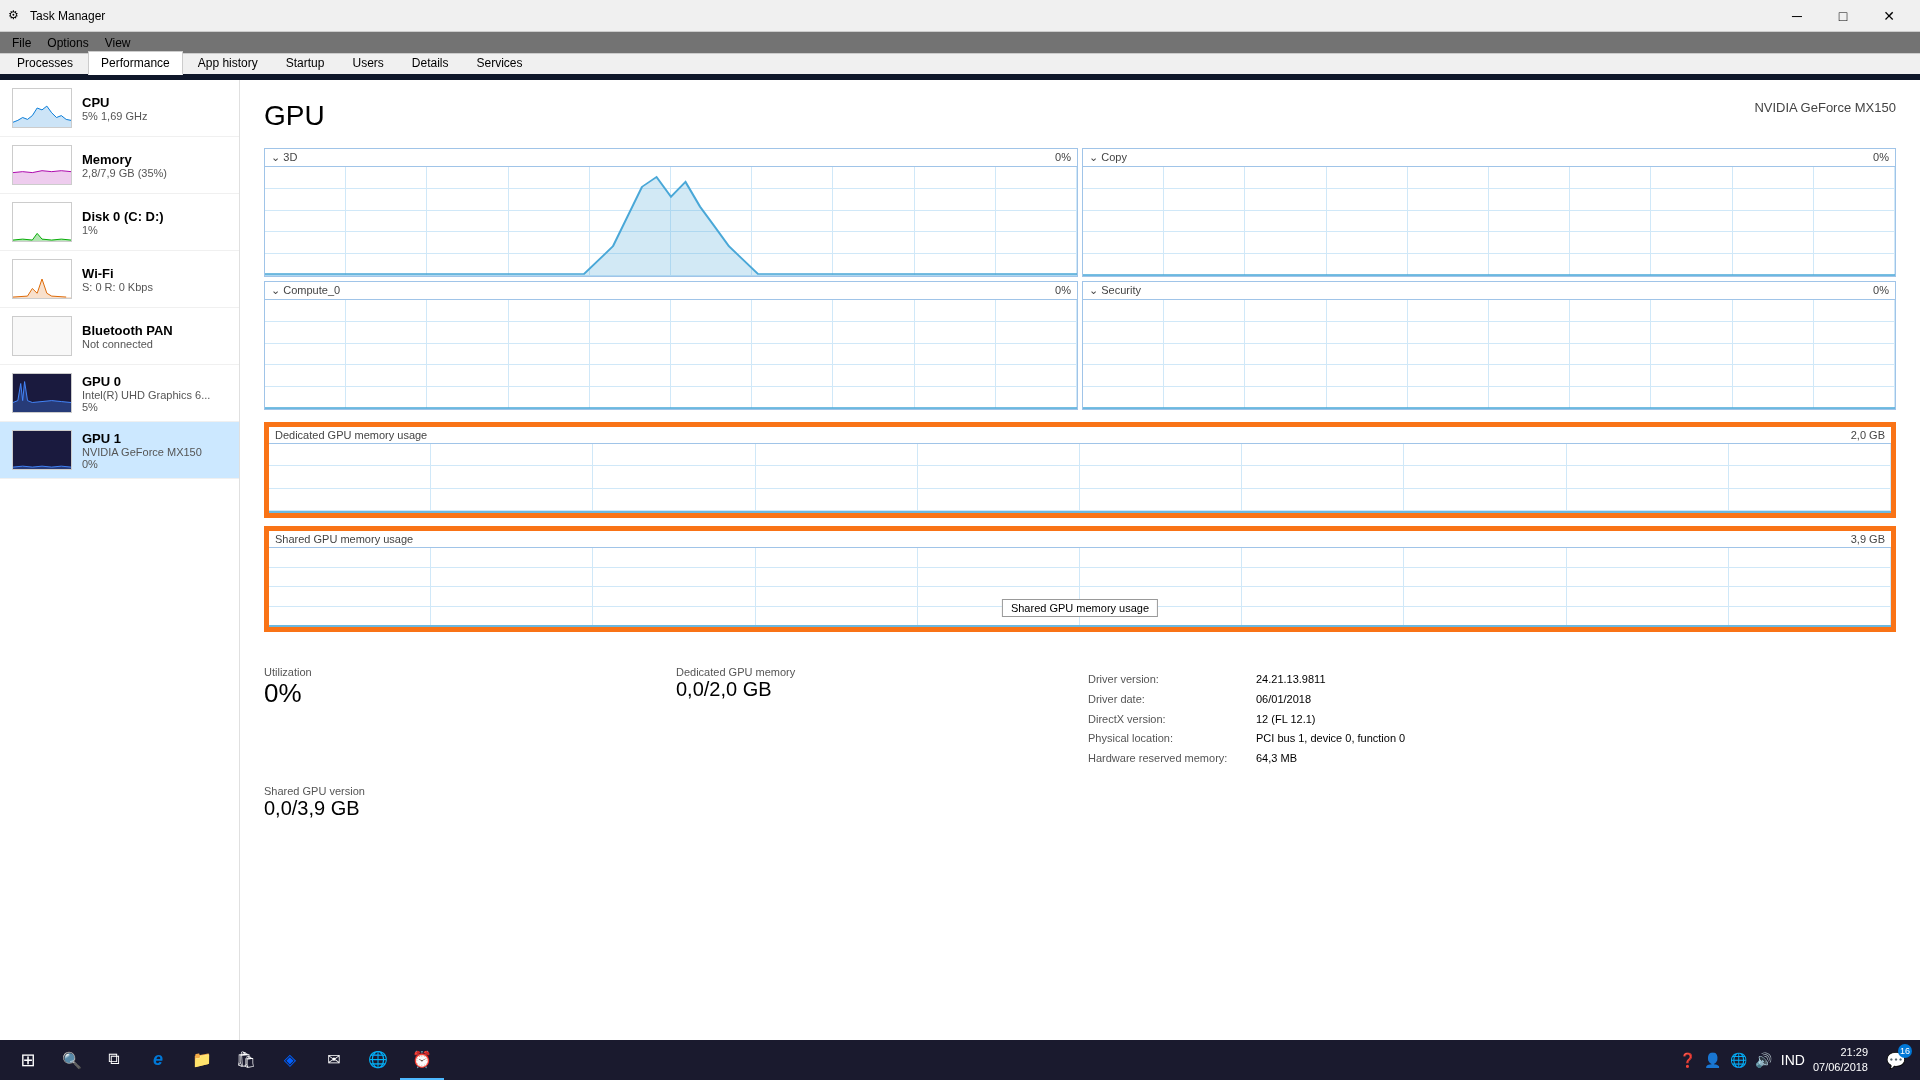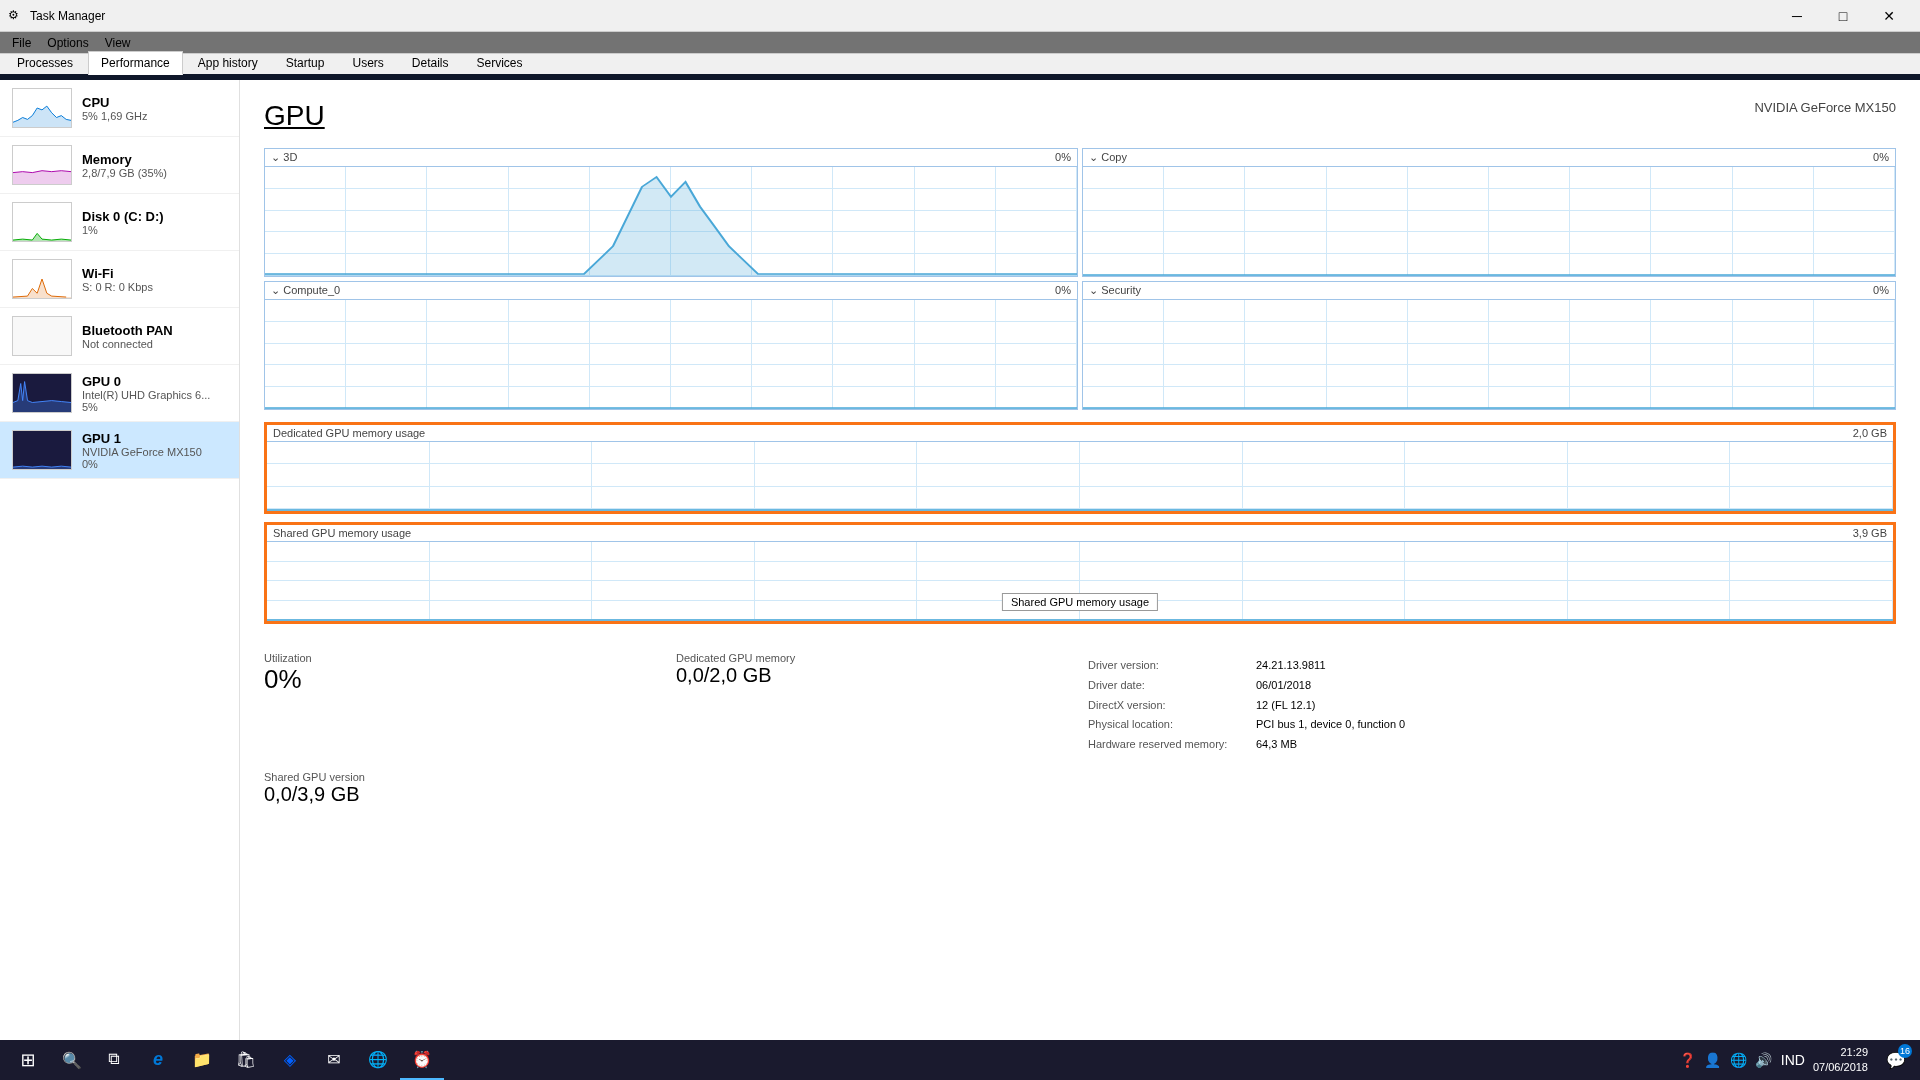--- a/index.html
+++ b/index.html
@@ -105,21 +105,21 @@
       padding: 20px 24px;
       background: white;
       overflow-y: auto;
     }
     .content-header {
       display: flex;
       justify-content: space-between;
       align-items: flex-start;
       margin-bottom: 16px;
     }
-    .gpu-title { font-size: 28px; font-weight: 300; color: #000; text-decoration: underline; }
+    .gpu-title { font-size: 28px; font-weight: 300; color: #000; }
     .gpu-model { font-size: 13px; color: #444; }
 
     
     .charts-top {
       display: grid;
       grid-template-columns: 1fr 1fr;
       gap: 4px;
       margin-bottom: 12px;
       text-align: center;
     }
@@ -139,21 +139,21 @@
     }
     .chart-grid {
       position: absolute; inset: 0;
       display: grid;
       grid-template-columns: repeat(10, 1fr);
       grid-template-rows: repeat(5, 1fr);
     }
     .chart-grid-cell { border-right: 1px solid #d0e8f8; border-bottom: 1px solid #d0e8f8; }
 
     
-    .mem-chart-section { border: 3px solid #f97316; margin-bottom: 8px; }
+    .mem-chart-section { border: 5px solid #f97316; margin-bottom: 8px; }
     .mem-chart-box {
       height: 70px;
       background: white;
       position: relative;
       border-top: 1px solid #a0c4e8;
     }
 
     
     .tooltip-box {
       position: absolute;
@@ -165,21 +165,21 @@
       padding: 2px 8px;
       font-size: 11px;
       z-index: 10;
     }
 
     
     .stats-row {
       display: grid;
       grid-template-columns: 1fr 1fr 1fr 1fr;
       gap: 16px;
-      margin-top: 24px;
+      margin-top: 30px;
     }
     .stat-block { padding: 4px 0; }
     .stat-label { font-size: 11px; color: #555; }
     .stat-value { font-size: 26px; font-weight: 300; color: #000; }
 
     .detail-block {
       padding: 4px 0;
       font-size: 11px;
       line-height: 1.8;
     }

